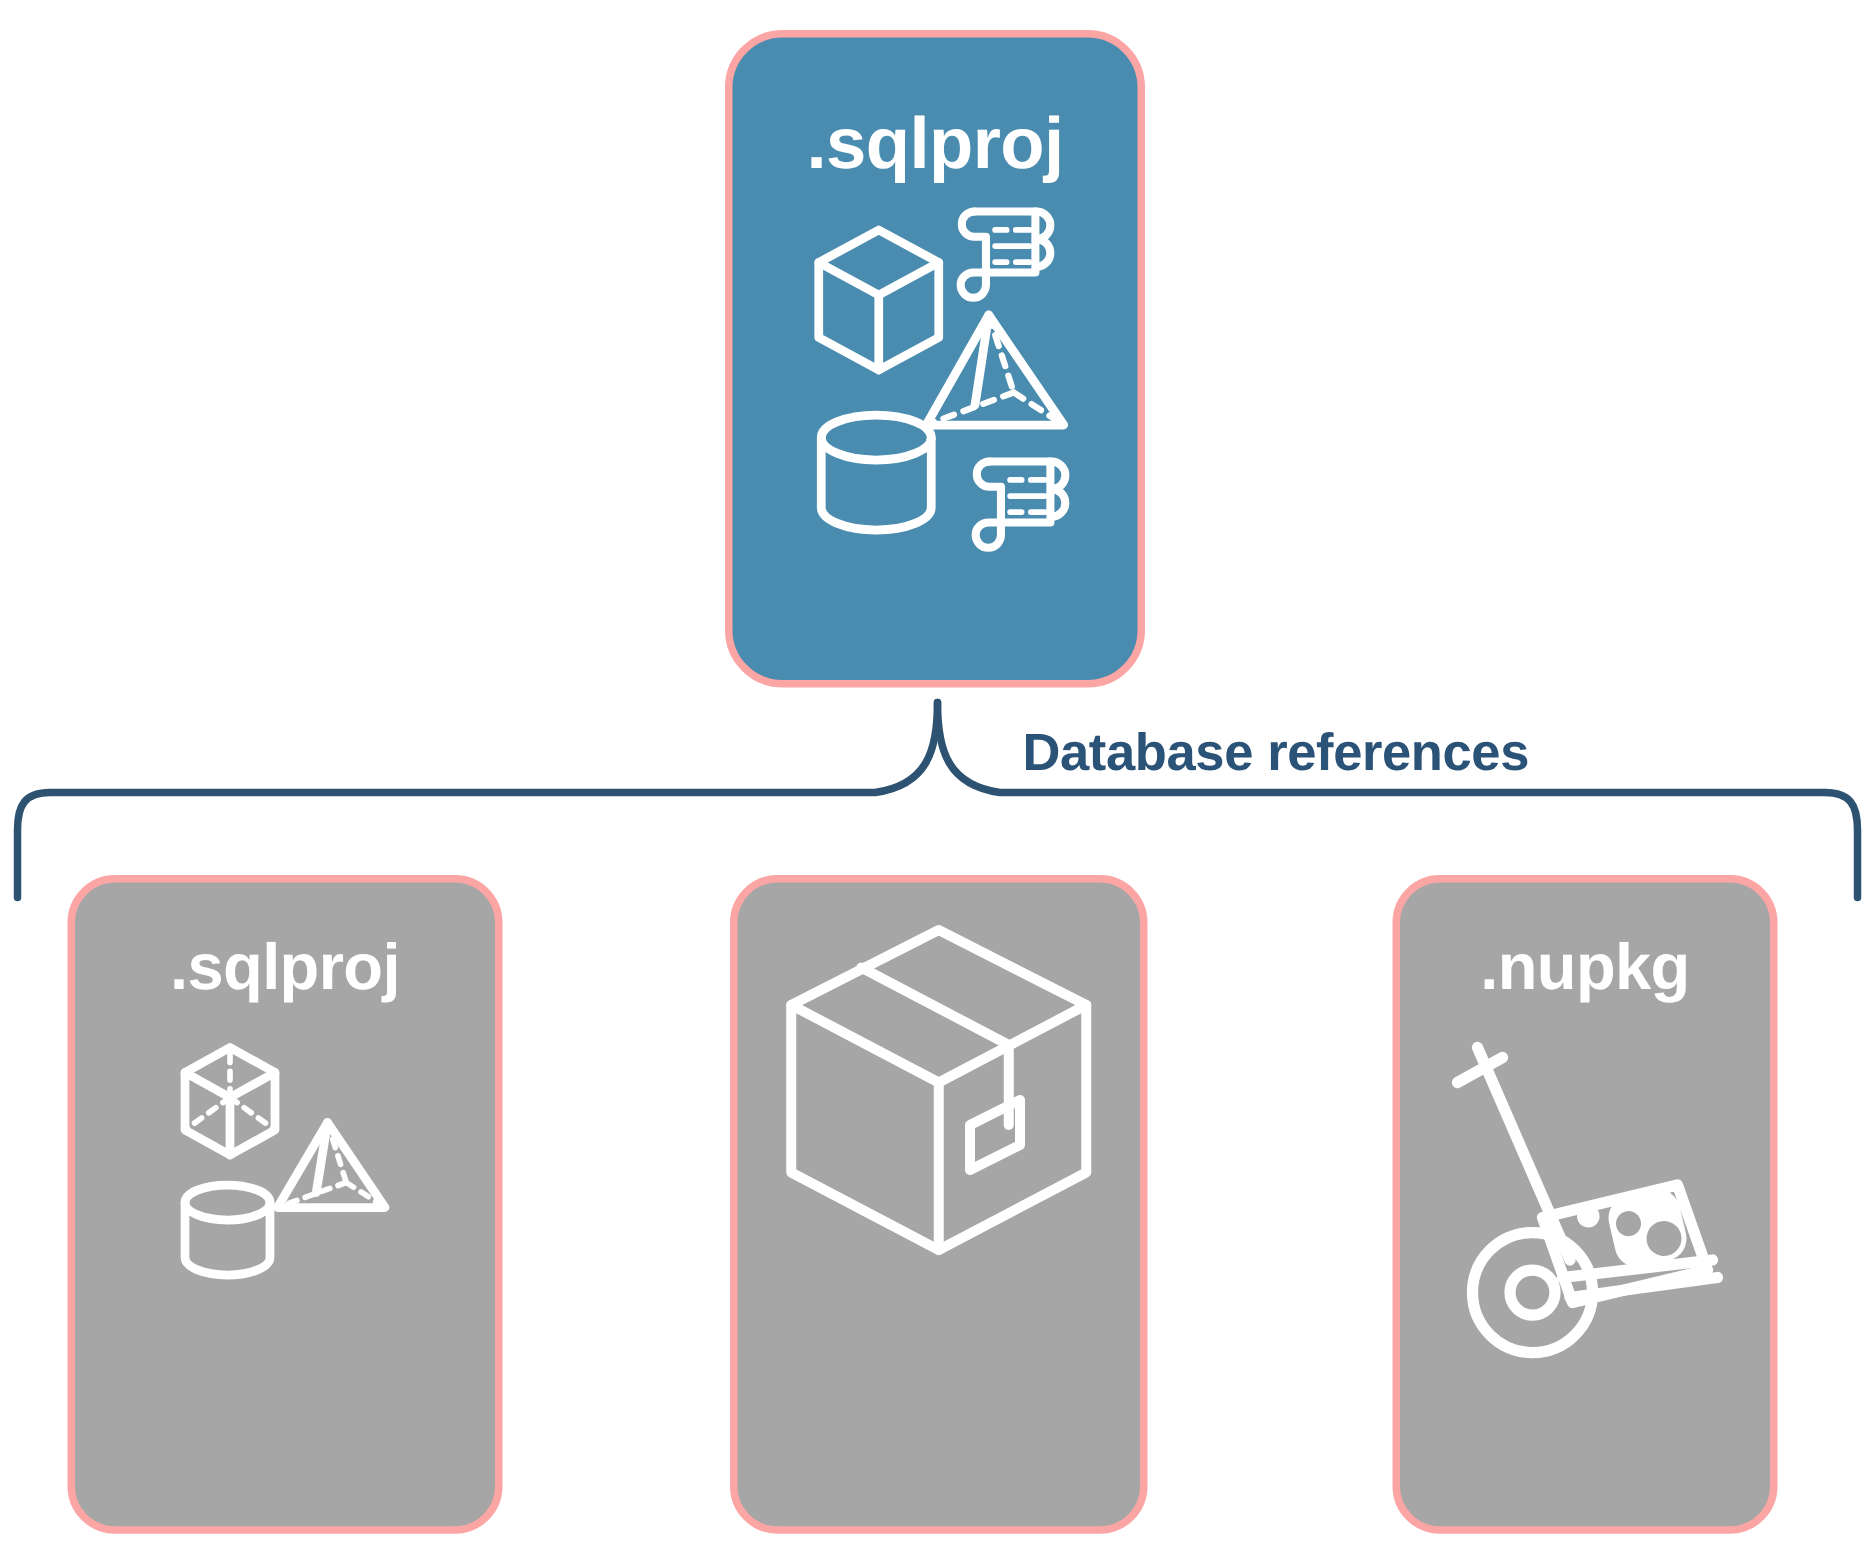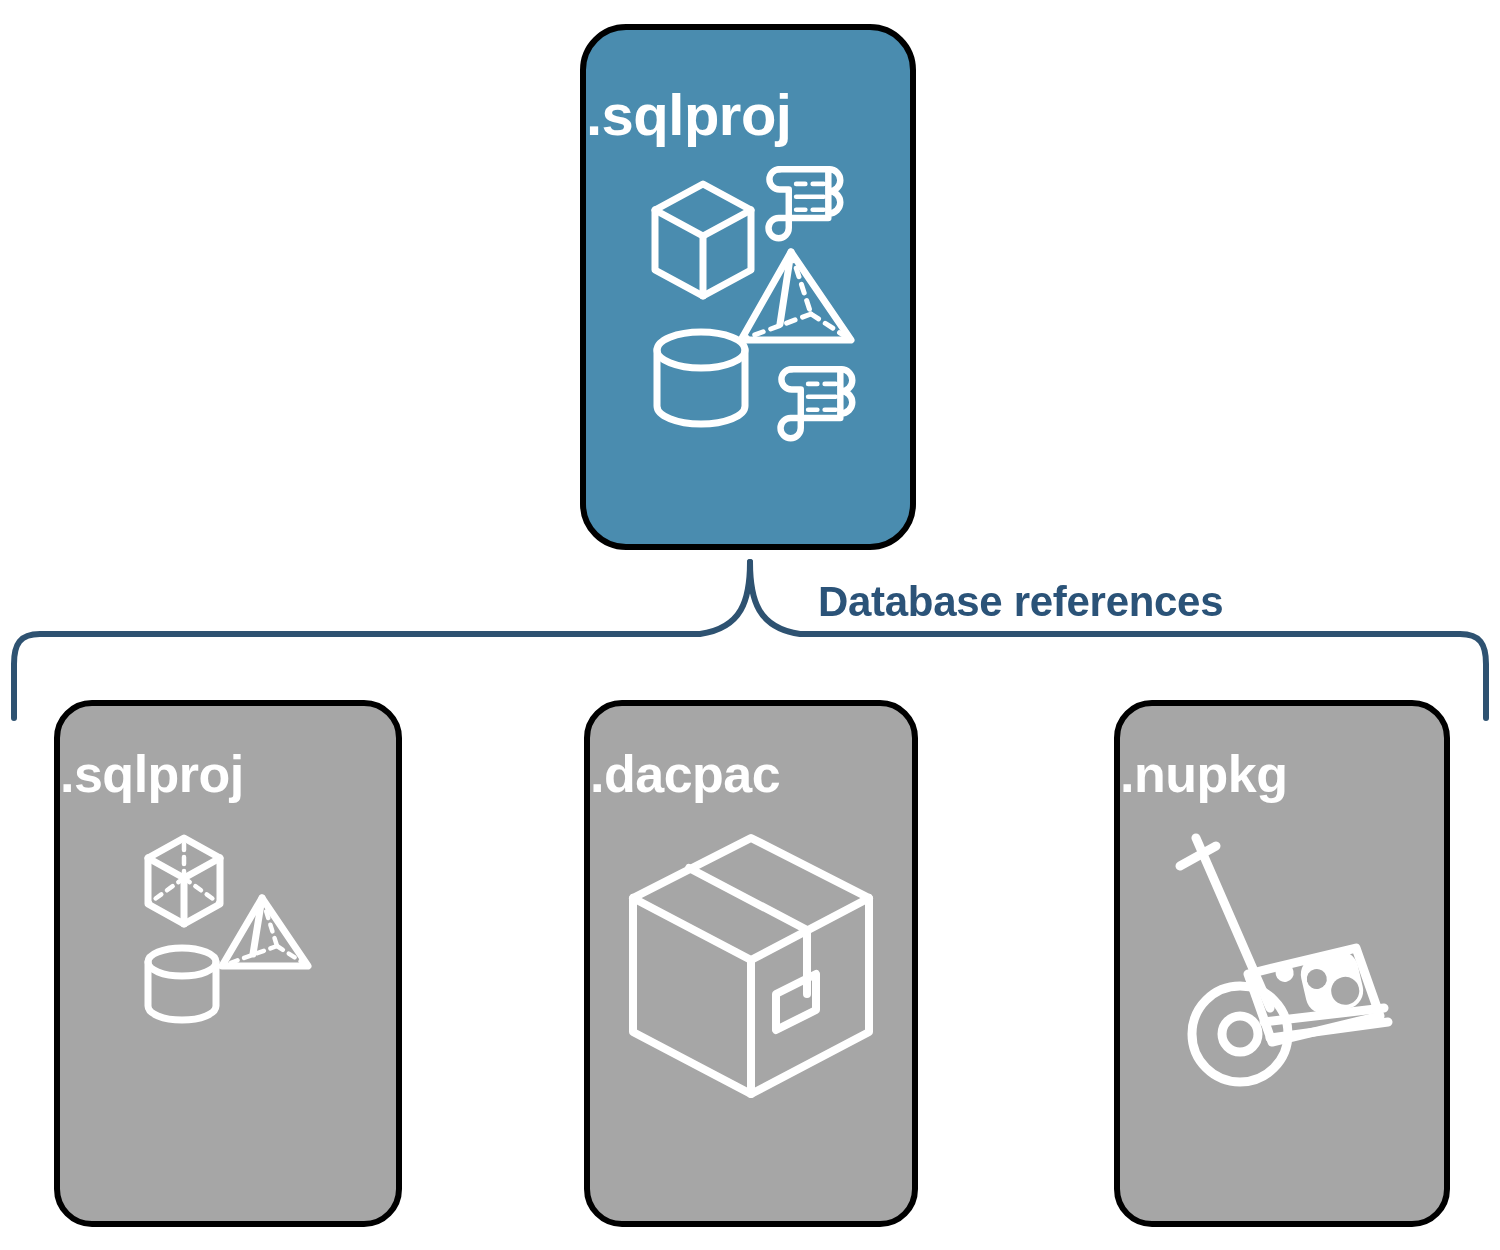--- a/index.html
+++ b/index.html
@@ -17,43 +17,43 @@
     width: 1500px;
     height: 1250px;
     background: #ffffff;
     overflow: hidden;
   }
 
   
   .card {
     position: absolute;
     box-sizing: border-box;
-    border: 6px solid #000000;
+    border: 6px solid #fca5a5;
     border-radius: 38px;
     display: flex;
     flex-direction: column;
-    align-items: flex-start;
+    align-items: center;
   }
   .card.parent {
     left: 580px;
     top: 24px;
     width: 336px;
     height: 526px;
     background: #4A8CAF;
     border-radius: 46px;
   }
   .card.child {
     top: 700px;
     width: 346px;
     height: 527px;
     background: #A6A6A6;
   }
   .card.child.c1 { left: 54px;   width: 348px; }
   .card.child.c2 { left: 584px;  width: 334px; }
-  .card.child.c3 { left: 1114px; width: 336px; }
+  .card.child.c3 { left: 1114px; width: 308px; }
 
   .card-title {
     color: #ffffff;
     font-weight: bold;
     letter-spacing: -0.5px;
     text-align: center;
     line-height: 1;
     white-space: nowrap;
   }
   .card.parent .card-title {
@@ -214,21 +214,20 @@
             <path d="M4,18 v44 a34,14 0 0 0 68,0 v-44"></path>
             <path d="M4,62 a34,14 0 0 0 68,0" stroke-dasharray="7 7" stroke-width="4.5"></path>
           </g>
 
         </g>
       </svg>
     </div>
   </div>
 
   <div class="card child c2">
-    <div class="card-title">.dacpac</div>
 
     <div class="card-art">
       <svg width="262" height="280" viewBox="0 0 262 280">
         <g fill="none" stroke="#ffffff" stroke-width="8" stroke-linecap="round" stroke-linejoin="round">
 
           <polygon points="131,12 249,72 249,206 131,268 13,206 13,72"></polygon>
 
           <polyline points="13,72 131,134 249,72"></polyline>
 
           <line x1="131" y1="134" x2="131" y2="268"></line>

